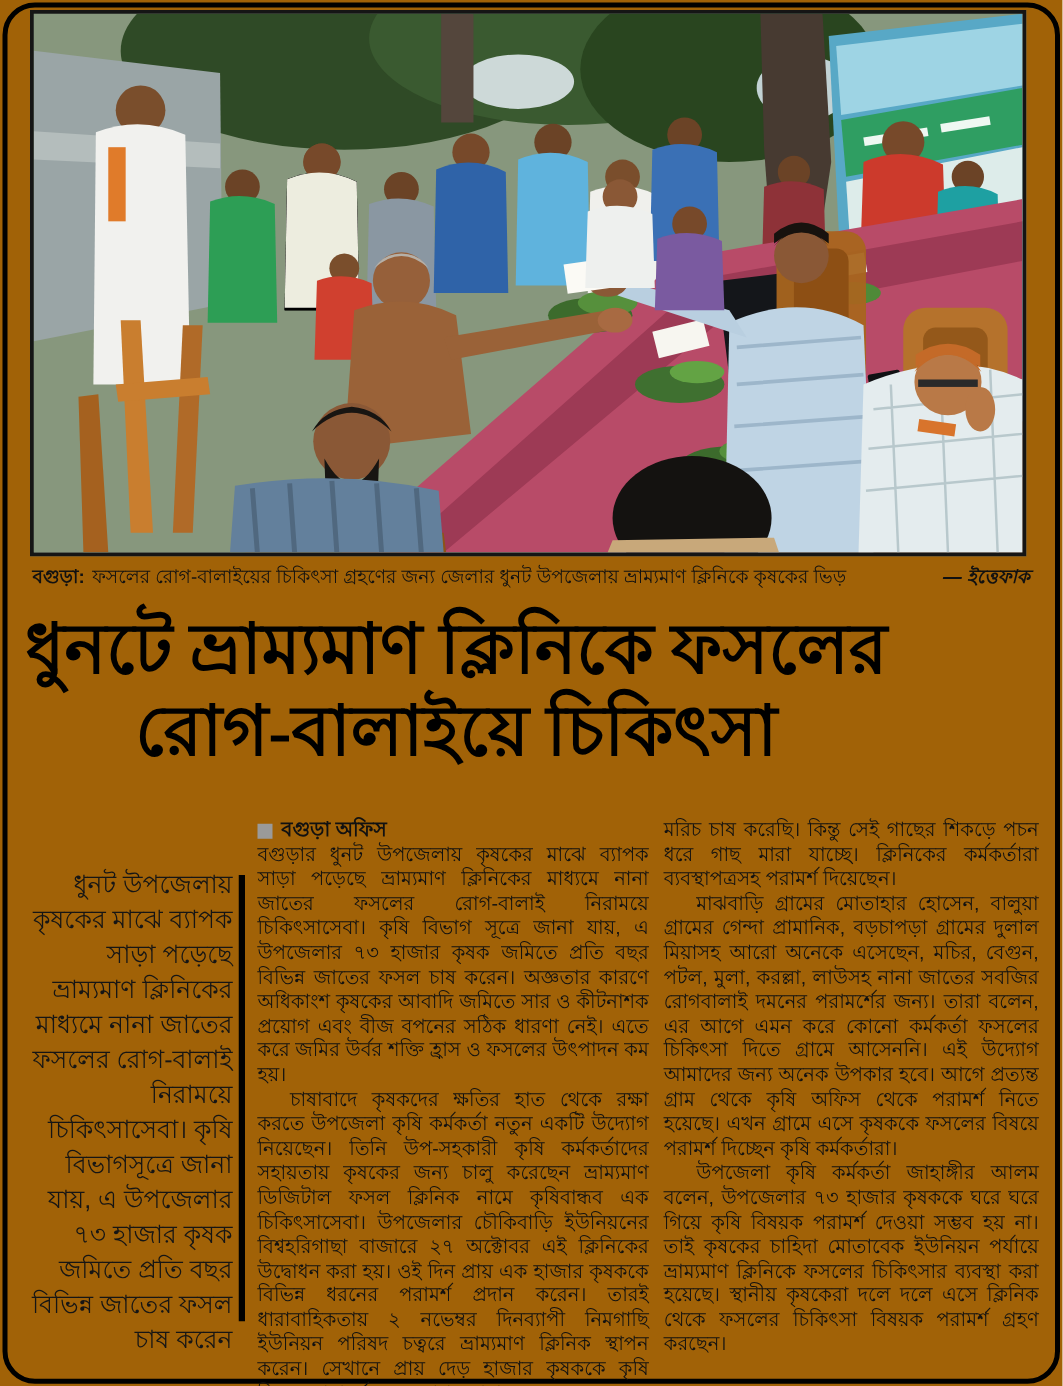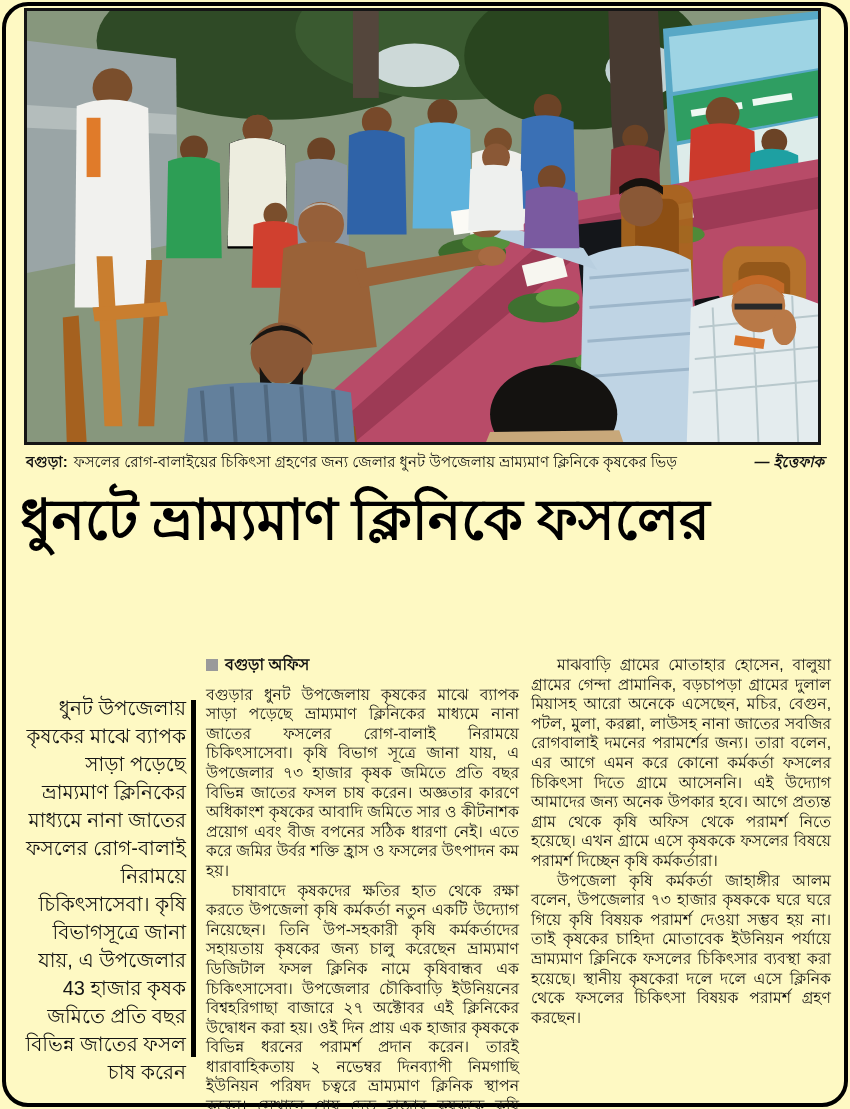--- a/index.html
+++ b/index.html
@@ -1,16 +1,16 @@
 <!DOCTYPE html>
 <html><head>
 <meta charset="utf-8">
 <style>
   html,body{margin:0;padding:0;background:#ffffff;}
-  .page{position:relative;width:850px;height:1109px;background:#fef9c3;overflow:hidden;
+  .page{position:relative;width:850px;height:1109px;background:#a16207;overflow:hidden;
         font-family:"Liberation Sans",sans-serif;color:#111;}
   .frame{position:absolute;inset:2px;border:4px solid #000;border-radius:26px;pointer-events:none;}
   
   .photo{position:absolute;left:24px;top:8px;width:797px;height:437px;border:3px solid #151515;
          box-sizing:border-box;background:#8fa08a;overflow:hidden;}
   .photo svg{display:block;width:100%;height:100%;}
   
   .caption-row{position:absolute;left:26px;top:452px;width:798px;display:flex;
                justify-content:space-between;align-items:flex-start;font-size:15px;line-height:20px;}
   .caption-loc{font-weight:bold;margin-right:6px;}
@@ -19,21 +19,21 @@
   .headline{position:absolute;left:0;top:487px;width:730px;text-align:center;font-weight:bold;
             font-size:56px;line-height:66px;letter-spacing:0;color:#000;
             font-family:"Liberation Serif","DejaVu Serif",serif;}
   
   .standfirst{position:absolute;left:18px;top:694px;width:168px;text-align:right;
               font-size:20px;line-height:28px;color:#151515;}
   .colrule{position:absolute;left:191px;top:700px;width:5px;height:357px;background:#000;}
   .col{position:absolute;top:655px;font-size:15.6px;line-height:19.6px;text-align:justify;}
   .col-mid{left:206px;width:313px;}
   .col-right{left:531px;width:300px;}
-  .byline{font-weight:bold;font-size:16px;margin:0 0 10px 0;display:flex;align-items:center;}
+  .byline{font-weight:bold;font-size:16px;margin:0 0 0 0;display:flex;align-items:center;}
   .byline-square{display:inline-block;width:12px;height:12px;background:#9a9a9a;margin-right:7px;}
   .col p{margin:0;}
   .col p.indent{text-indent:26px;}
 </style>
 </head>
 <body>
 
 <div class="page">
   <div class="frame"></div>
 
@@ -226,32 +226,34 @@
 
   <div class="caption-row">
     <div>
       <span class="caption-loc">বগুড়া:</span><span>ফসলের রোগ-বালাইয়ের চিকিৎসা গ্রহণের জন্য জেলার ধুনট উপজেলায় ভ্রাম্যমাণ ক্লিনিকে কৃষকের ভিড়</span>
     </div>
     <div class="caption-credit">— ইত্তেফাক</div>
   </div>
 
   <div class="headline">
     <div>ধুনটে ভ্রাম্যমাণ ক্লিনিকে ফসলের</div>
-  </div>
-
-  <div class="standfirst">ধুনট উপজেলায় কৃষকের মাঝে ব্যাপক সাড়া পড়েছে ভ্রাম্যমাণ ক্লিনিকের মাধ্যমে নানা জাতের ফসলের রোগ-বালাই নিরাময়ে চিকিৎসাসেবা। কৃষি বিভাগসূত্রে জানা যায়, এ উপজেলার 43 হাজার কৃষক জমিতে প্রতি বছর বিভিন্ন জাতের ফসল চাষ করেন</div>
+    <div>রোগ-বালাইয়ে চিকিৎসা</div>
+  </div>
+
+  <div class="standfirst">ধুনট উপজেলায় কৃষকের মাঝে ব্যাপক সাড়া পড়েছে ভ্রাম্যমাণ ক্লিনিকের মাধ্যমে নানা জাতের ফসলের রোগ-বালাই নিরাময়ে চিকিৎসাসেবা। কৃষি বিভাগসূত্রে জানা যায়, এ উপজেলার ৭৩ হাজার কৃষক জমিতে প্রতি বছর বিভিন্ন জাতের ফসল চাষ করেন</div>
   <div class="colrule"></div>
 
   <div class="col col-mid">
     <div class="byline">
       <span class="byline-square"></span>
       <span>বগুড়া অফিস</span>
     </div>
     <p>বগুড়ার ধুনট উপজেলায় কৃষকের মাঝে ব্যাপক সাড়া পড়েছে ভ্রাম্যমাণ ক্লিনিকের মাধ্যমে নানা জাতের ফসলের রোগ-বালাই নিরাময়ে চিকিৎসাসেবা। কৃষি বিভাগ সূত্রে জানা যায়, এ উপজেলার ৭৩ হাজার কৃষক জমিতে প্রতি বছর বিভিন্ন জাতের ফসল চাষ করেন। অজ্ঞতার কারণে অধিকাংশ কৃষকের আবাদি জমিতে সার ও কীটনাশক প্রয়োগ এবং বীজ বপনের সঠিক ধারণা নেই। এতে করে জমির উর্বর শক্তি হ্রাস ও ফসলের উৎপাদন কম হয়।</p>
     <p class="indent">চাষাবাদে কৃষকদের ক্ষতির হাত থেকে রক্ষা করতে উপজেলা কৃষি কর্মকর্তা নতুন একটি উদ্যোগ নিয়েছেন। তিনি উপ-সহকারী কৃষি কর্মকর্তাদের সহায়তায় কৃষকের জন্য চালু করেছেন ভ্রাম্যমাণ ডিজিটাল ফসল ক্লিনিক নামে কৃষিবান্ধব এক চিকিৎসাসেবা। উপজেলার চৌকিবাড়ি ইউনিয়নের বিশ্বহরিগাছা বাজারে ২৭ অক্টোবর এই ক্লিনিকের উদ্বোধন করা হয়। ওই দিন প্রায় এক হাজার কৃষককে বিভিন্ন ধরনের পরামর্শ প্রদান করেন। তারই ধারাবাহিকতায় ২ নভেম্বর দিনব্যাপী নিমগাছি ইউনিয়ন পরিষদ চত্বরে ভ্রাম্যমাণ ক্লিনিক স্থাপন করেন। সেখানে প্রায় দেড় হাজার কৃষককে কৃষি বিষয়ক পরামর্শ ও ব্যবস্থাপত্র প্রদান করেন।</p>
 
   </div>
 
   <div class="col col-right">
+    <p>মরিচ চাষ করেছি। কিন্তু সেই গাছের শিকড়ে পচন ধরে গাছ মারা যাচ্ছে। ক্লিনিকের কর্মকর্তারা ব্যবস্থাপত্রসহ পরামর্শ দিয়েছেন।</p>
     <p class="indent">মাঝবাড়ি গ্রামের মোতাহার হোসেন, বালুয়া গ্রামের গেন্দা প্রামানিক, বড়চাপড়া গ্রামের দুলাল মিয়াসহ আরো অনেকে এসেছেন, মচির, বেগুন, পটল, মুলা, করল্লা, লাউসহ নানা জাতের সবজির রোগবালাই দমনের পরামর্শের জন্য। তারা বলেন, এর আগে এমন করে কোনো কর্মকর্তা ফসলের চিকিৎসা দিতে গ্রামে আসেননি। এই উদ্যোগ আমাদের জন্য অনেক উপকার হবে। আগে প্রত্যন্ত গ্রাম থেকে কৃষি অফিস থেকে পরামর্শ নিতে হয়েছে। এখন গ্রামে এসে কৃষককে ফসলের বিষয়ে পরামর্শ দিচ্ছেন কৃষি কর্মকর্তারা।</p>
     <p class="indent">উপজেলা কৃষি কর্মকর্তা জাহাঙ্গীর আলম বলেন, উপজেলার ৭৩ হাজার কৃষককে ঘরে ঘরে গিয়ে কৃষি বিষয়ক পরামর্শ দেওয়া সম্ভব হয় না। তাই কৃষকের চাহিদা মোতাবেক ইউনিয়ন পর্যায়ে ভ্রাম্যমাণ ক্লিনিকে ফসলের চিকিৎসার ব্যবস্থা করা হয়েছে। স্থানীয় কৃষকেরা দলে দলে এসে ক্লিনিক থেকে ফসলের চিকিৎসা বিষয়ক পরামর্শ গ্রহণ করছেন।</p>
   </div>
 </div>
 
 </body></html>

